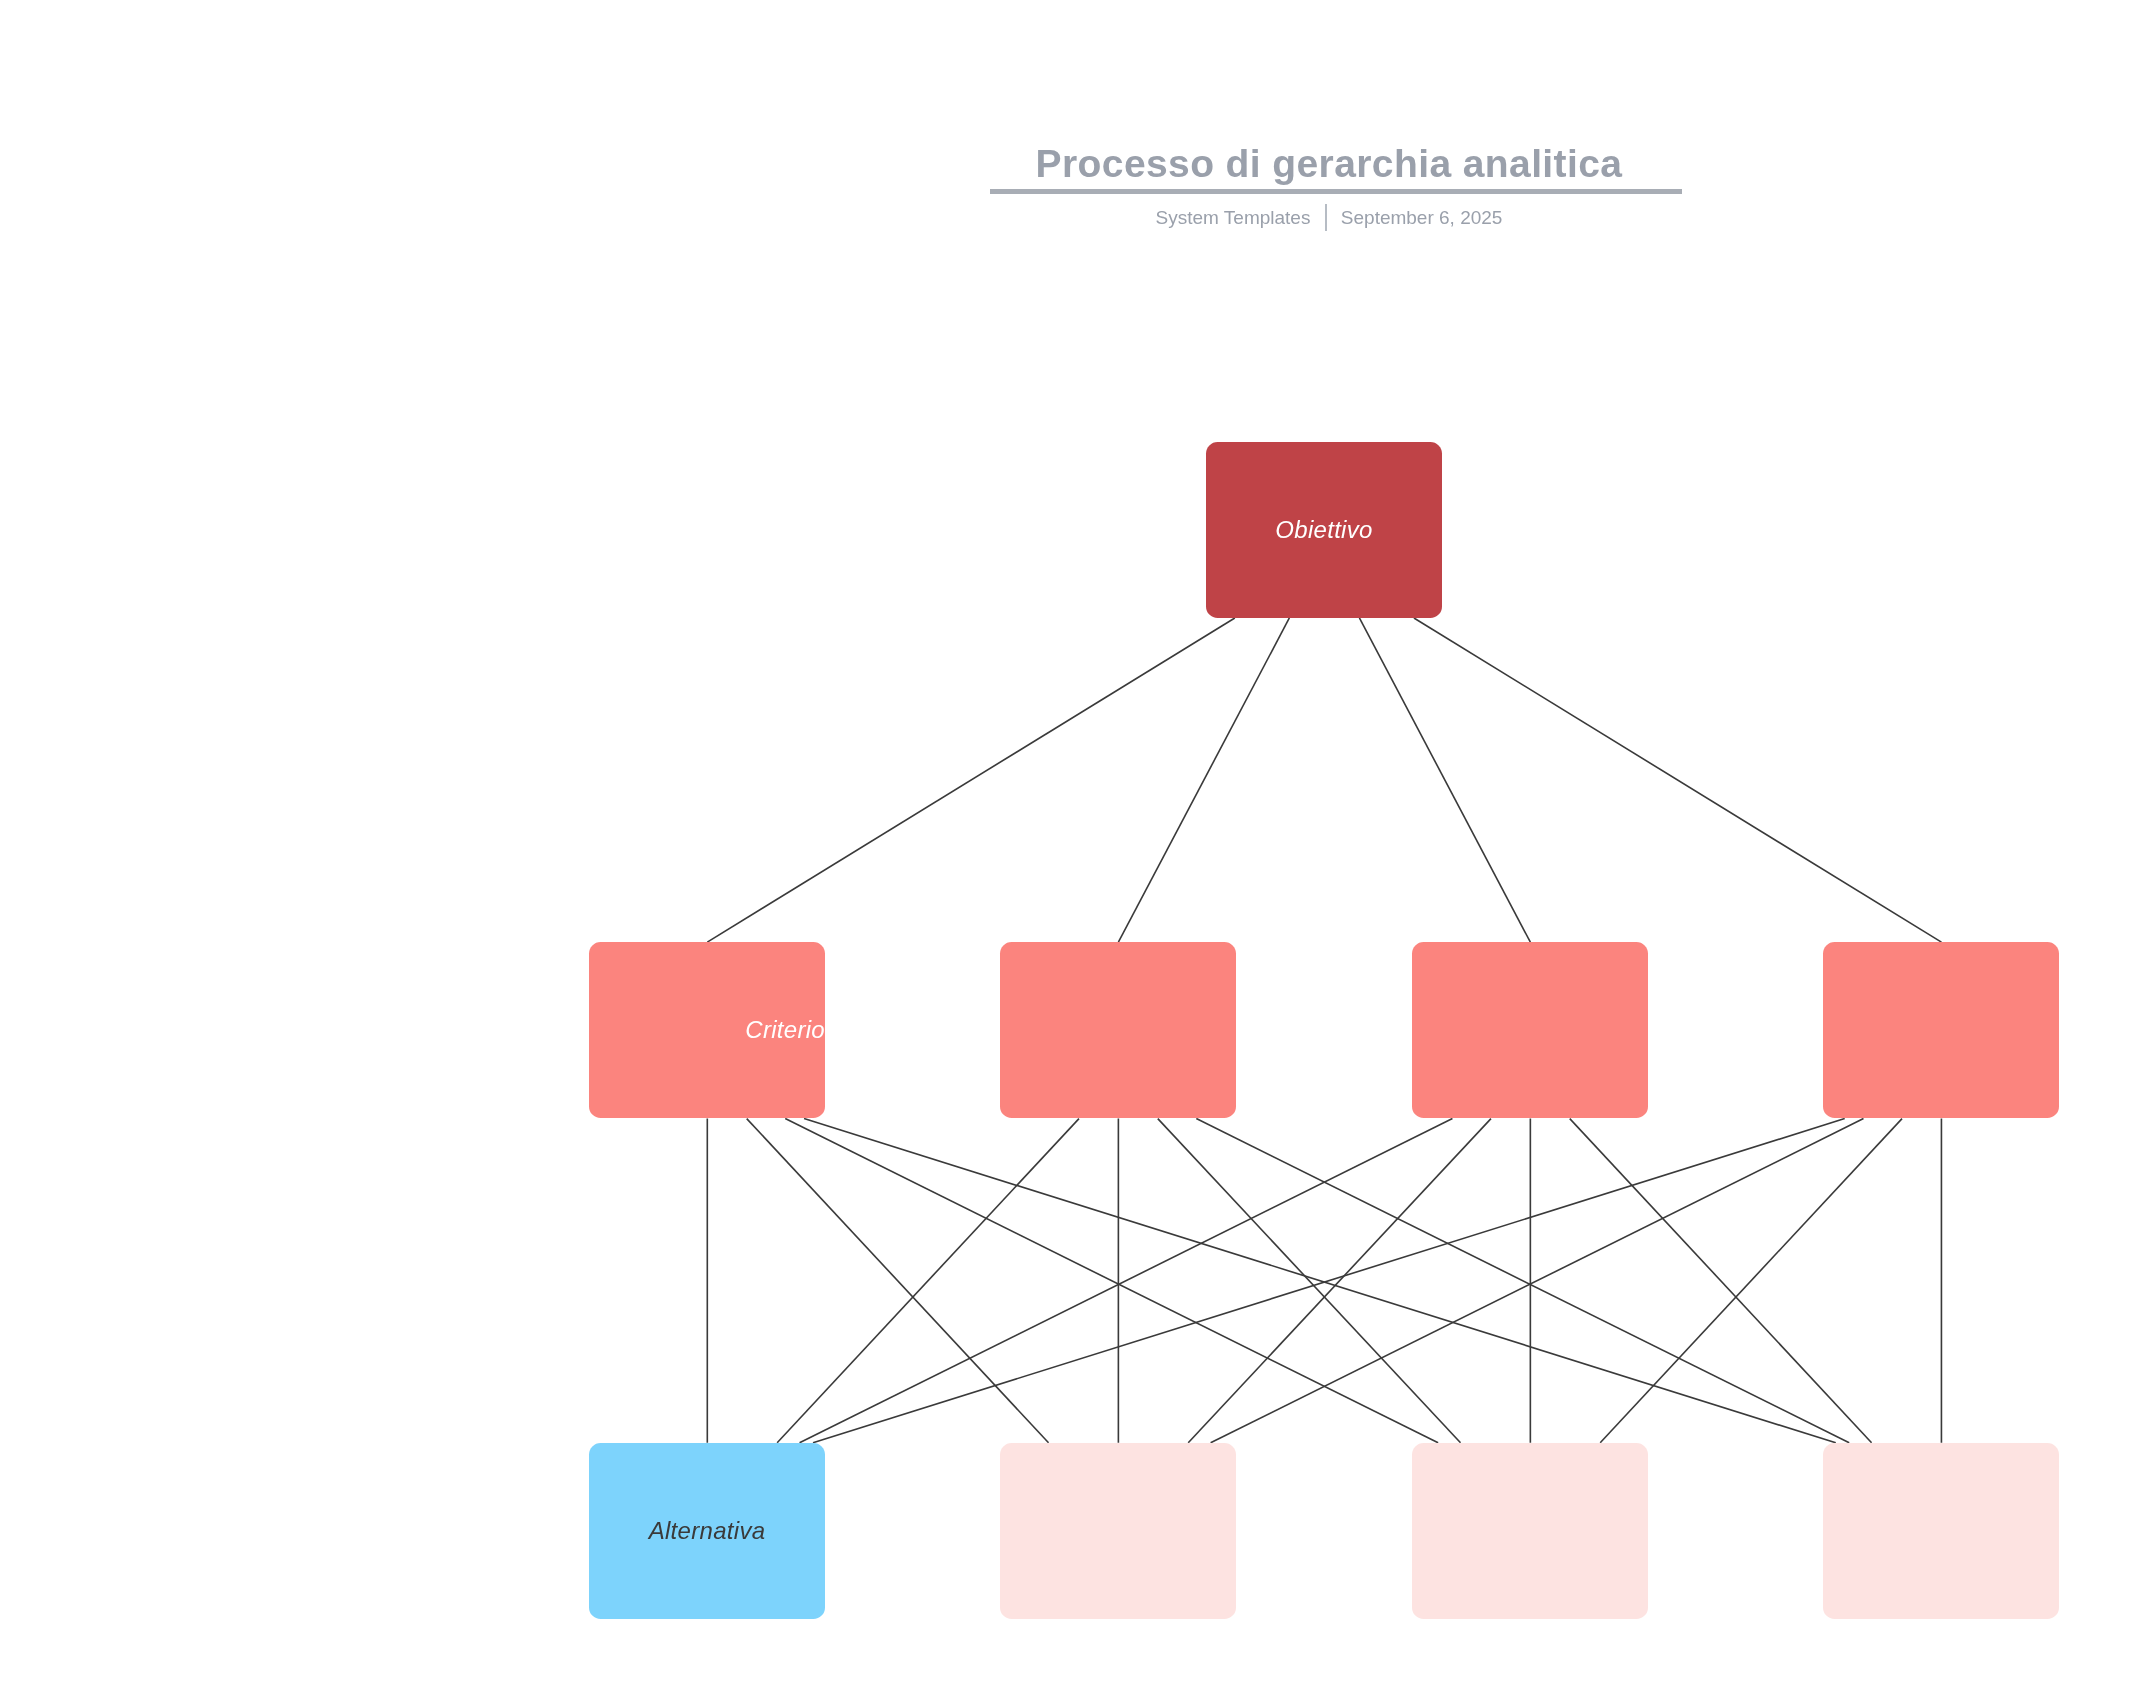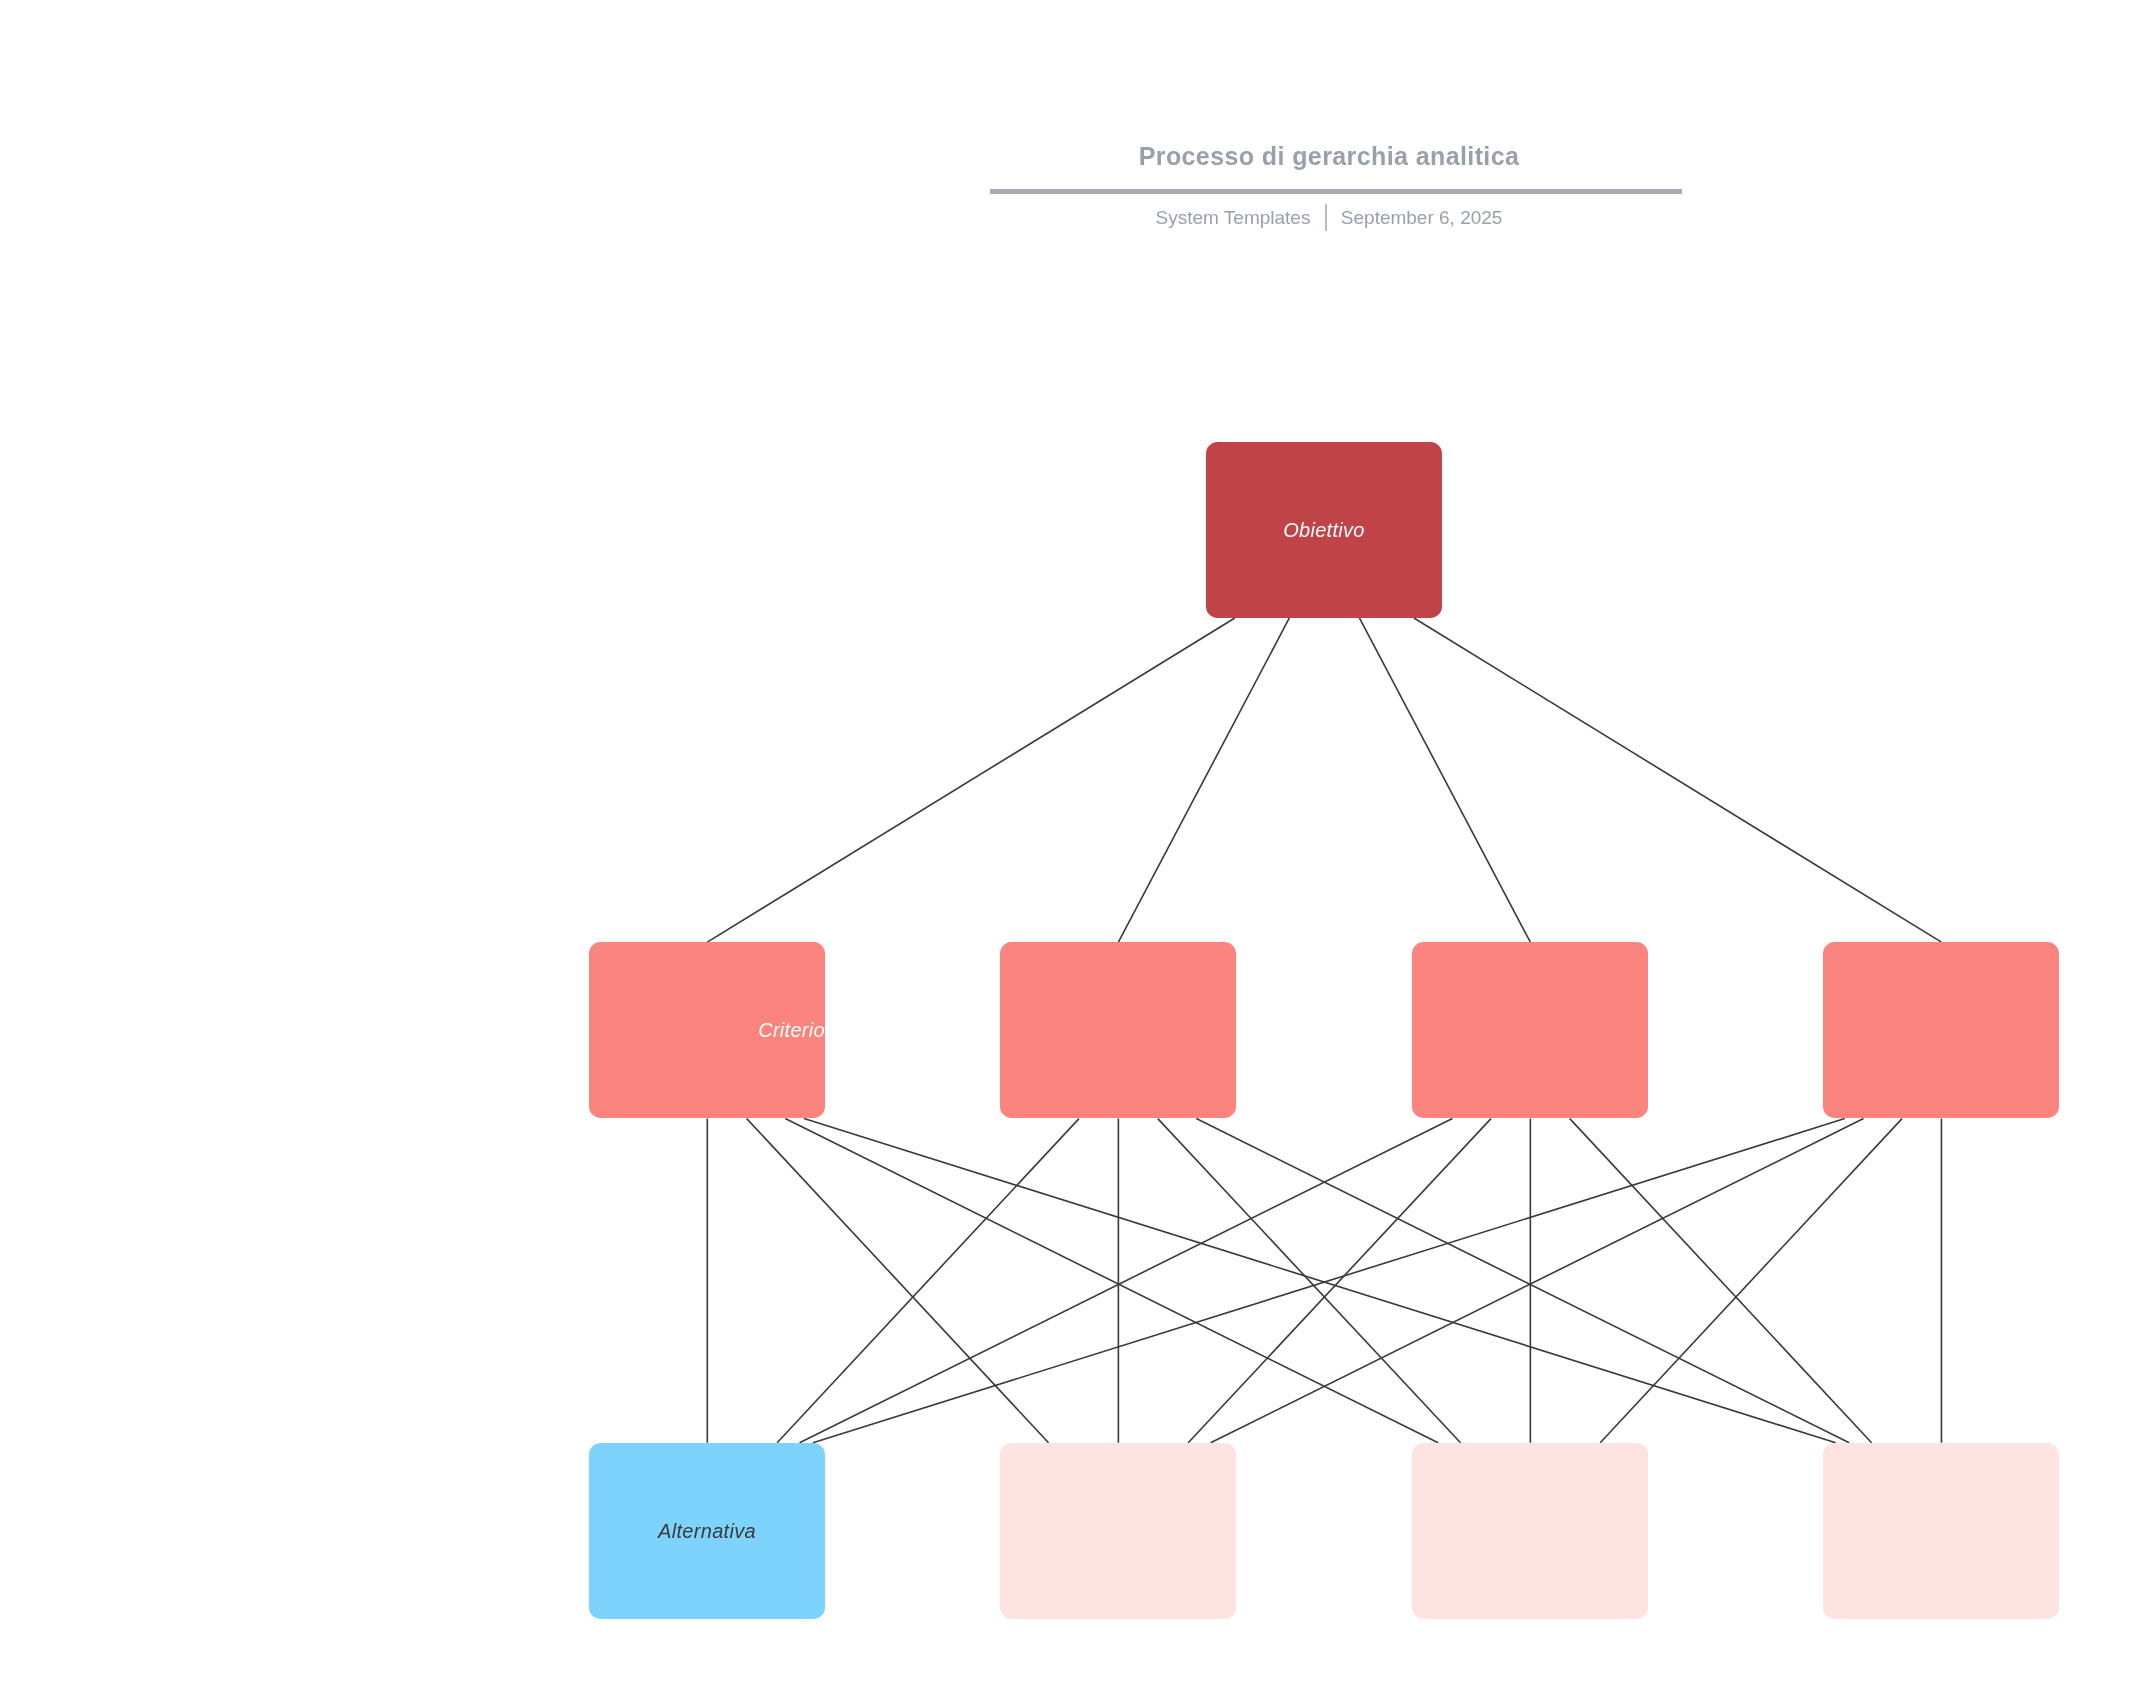--- a/index.html
+++ b/index.html
@@ -10,21 +10,21 @@
     background: #ffffff;
     overflow: hidden;
     font-family: "Liberation Sans", sans-serif;
   }
   .doc-title {
     position: absolute;
     left: 971px;
     top: 142px;
     width: 716px;
     text-align: center;
-    font-size: 25px;
+    font-size: 39px;
     font-weight: 700;
     letter-spacing: 0.4px;
     color: #9aa0ab;
     white-space: nowrap;
   }
   .title-rule {
     position: absolute;
     left: 990px;
     top: 189px;
     width: 692px;
@@ -59,21 +59,21 @@
   .node {
     position: absolute;
     z-index: 2;
     border-radius: 11.6px;
     display: flex;
     align-items: center;
     justify-content: center;
     box-sizing: border-box;
   }
   .node-label {
-    font-size: 20px;
+    font-size: 24px;
     font-style: italic;
     letter-spacing: 0.3px;
   }
 </style>
 </head>
 <body>
 
 <div class="page">
 
   <div class="doc-title" style="color: rgb(154, 160, 171);">Processo di gerarchia analitica</div>

